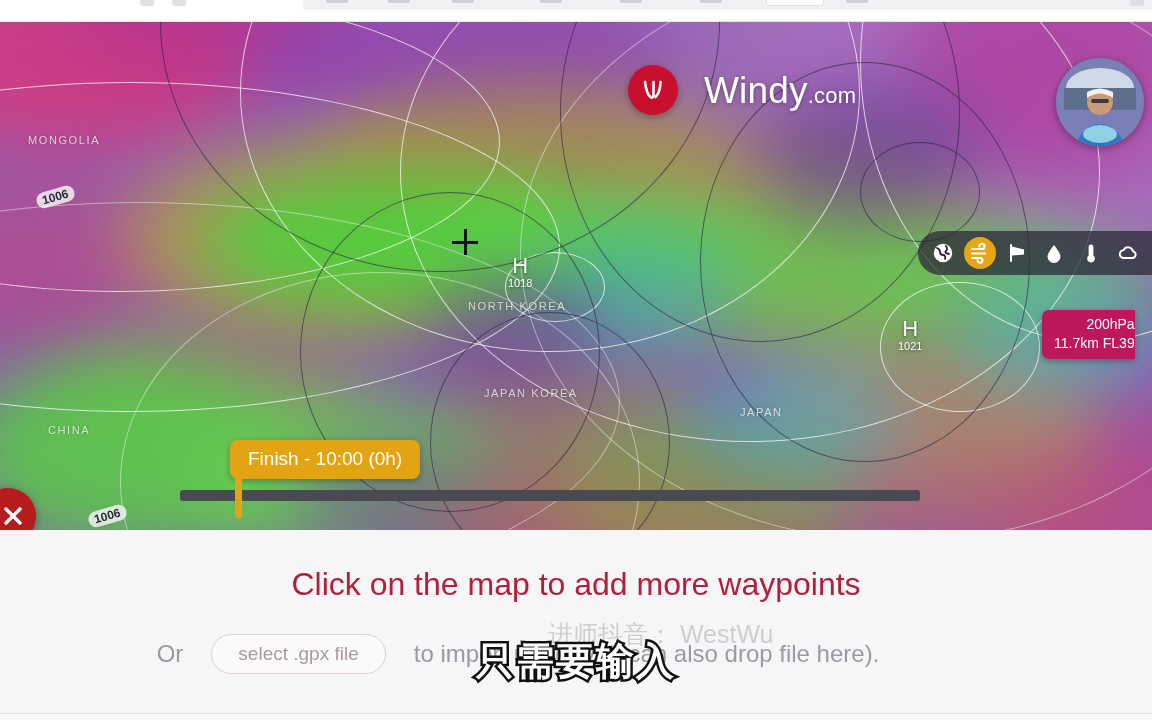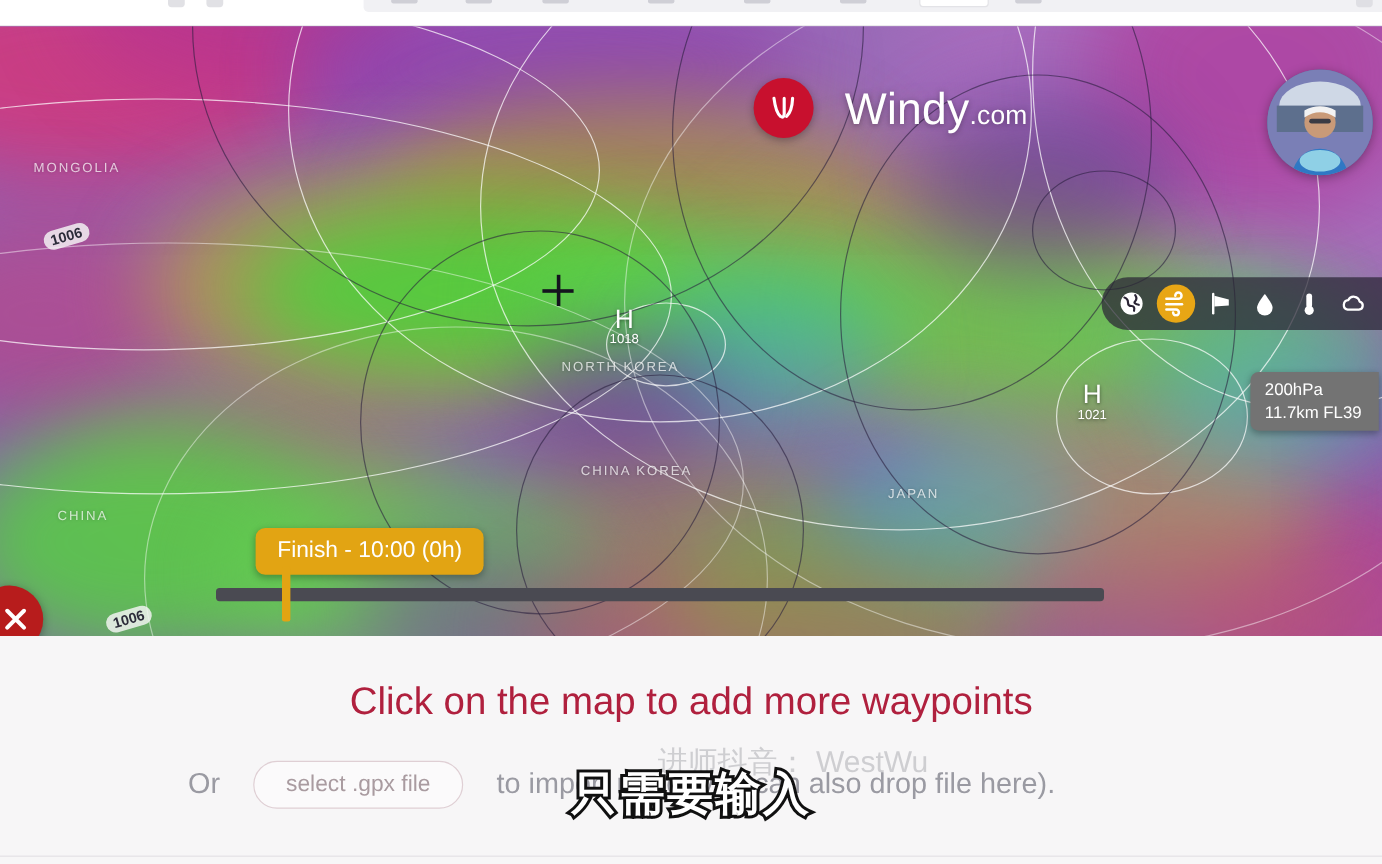--- a/index.html
+++ b/index.html
@@ -78,31 +78,31 @@
   .layer-bar { position:absolute; left:918px; top:209px; height:44px;
     display:flex; align-items:center; gap:5px; padding:0 9px;
     background:rgba(42,36,52,.72); border-radius:22px; }
   .layer-btn { width:32px; height:32px; border-radius:50%;
     display:flex; align-items:center; justify-content:center; cursor:pointer; }
   .layer-btn.active { background:#e8a615; }
   .layer-btn svg { display:block; }
 
   
   .alt-chip { position:absolute; left:1042px; top:288px;
-    background:#737373; color:#fff; border-radius:7px 0 0 7px;
-    padding:5px 14px 6px 12px; text-align:left;
+    background:#be185d; color:#fff; border-radius:7px 0 0 7px;
+    padding:5px 0 6px 12px; text-align:right;
     font-size:14px; line-height:1.35; white-space:nowrap;
     box-shadow:0 2px 6px rgba(0,0,0,.3); }
 
   
   .trip-pills { position:absolute; left:210px; top:418px; display:flex; }
   .trip-pill { background:#e2a413; color:#fff; font-size:19px;
     padding:8px 18px 9px; border-radius:8px; white-space:nowrap;
     box-shadow:0 2px 6px rgba(0,0,0,.28); cursor:pointer; }
-  .trip-pill.finish { margin-left:3px; }
+  .trip-pill.finish { margin-left:20px; }
 
   
   .timeline { position:absolute; left:180px; top:468px; width:740px; height:11px;
     background:#4a4a52; border-radius:3px; cursor:pointer; }
   .timeline-handle { position:absolute; left:55px; top:-18px; width:7px;
     height:46px; background:#e2a413; border-radius:2px; cursor:grab; }
 
   
   .close-fab { position:absolute; left:-20px; top:466px; width:56px; height:56px;
     border-radius:50%; background:#b71c1c; display:flex; align-items:center;
@@ -213,21 +213,21 @@
     <div class="coast" style="left:160px;top:-250px;width:560px;height:500px;"></div>
     <div class="coast" style="left:560px;top:-140px;width:400px;height:460px;"></div>
     <div class="coast" style="left:700px;top:40px;width:330px;height:400px;"></div>
     <div class="coast" style="left:300px;top:170px;width:300px;height:320px;"></div>
     <div class="coast" style="left:430px;top:290px;width:240px;height:260px;"></div>
     <div class="coast" style="left:860px;top:120px;width:120px;height:100px;"></div>
 
     <div class="map-label" style="left:28px;top:112px">MONGOLIA</div>
     <div class="map-label" style="left:48px;top:402px">CHINA</div>
     <div class="map-label" style="left:468px;top:278px">NORTH KOREA</div>
-    <div class="map-label" style="left:484px;top:365px">CHINA KOREA</div>
+    <div class="map-label" style="left:484px;top:365px">JAPAN KOREA</div>
     <div class="map-label" style="left:740px;top:384px">JAPAN</div>
 
     <div class="iso-tag" style="left:36px;top:167px">1006</div>
     <div class="iso-tag" style="left:88px;top:486px">1006</div>
 
     <div class="h-marker" style="left:508px;top:233px">
       <div class="h-letter">H</div>
       <div class="h-val">1018</div>
     </div>
     <div class="h-marker" style="left:898px;top:296px">

